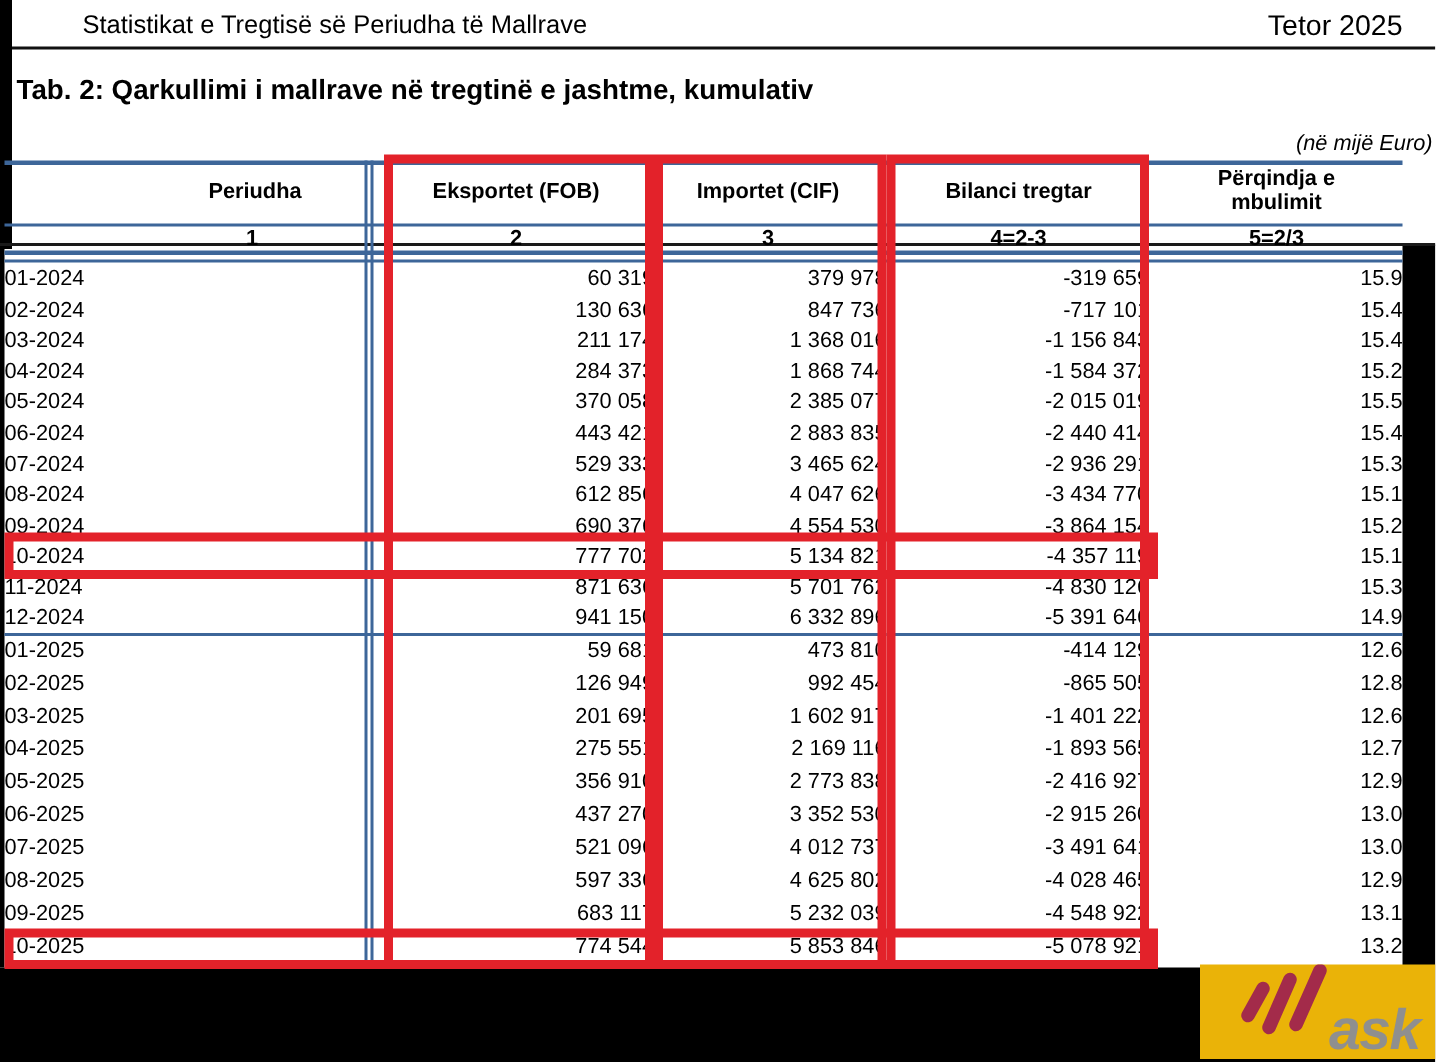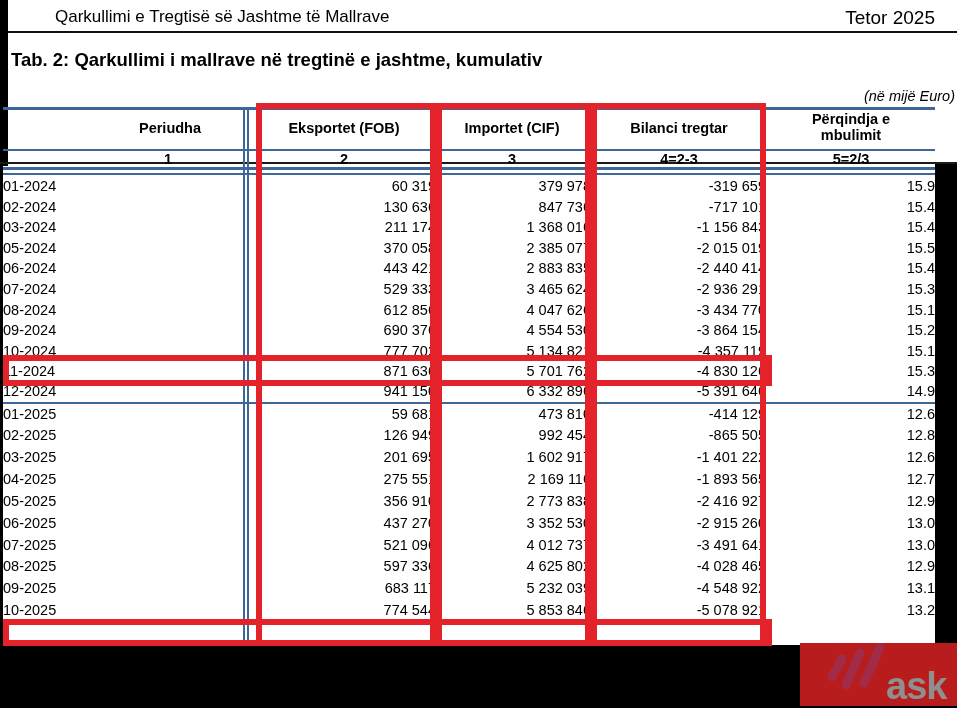--- a/index.html
+++ b/index.html
@@ -52,33 +52,33 @@
   td.c-balance{padding-right:21px;}
   td.c-coverage{padding-right:3px;}
   
   .hl{position:absolute;border:6px solid var(--red);background:transparent;pointer-events:none;z-index:5;}
   .hl-col-exports{left:256px;top:103px;width:180px;height:543px;box-sizing:border-box;}
   .hl-col-imports{left:436px;top:103px;width:155px;height:543px;box-sizing:border-box;}
   .hl-col-balance{left:591px;top:103px;width:175px;height:543px;box-sizing:border-box;}
   .hl-row-a{left:3px;top:355px;width:769px;height:31px;box-sizing:border-box;}
   .hl-row-b{left:3px;top:619px;width:769px;height:27px;box-sizing:border-box;}
   
-  .logo-panel{position:absolute;left:800px;top:643px;width:157px;height:63px;background:#b91c1c;z-index:6;}
+  .logo-panel{position:absolute;left:800px;top:643px;width:157px;height:63px;background:#eab308;z-index:6;font-style:italic;}
 </style>
 </head>
 <body>
 
 <div class="page">
 
   <div class="edge edge-left-top"></div>
   <div class="edge edge-left-thin"></div>
   <div class="edge edge-right"></div>
   <div class="edge edge-bottom"></div>
 
-  <div class="doc-title">Qarkullimi e Tregtisë së Jashtme të Mallrave</div>
+  <div class="doc-title">Statistikat e Tregtisë së Periudha të Mallrave</div>
   <div class="doc-period">Tetor 2025</div>
   <div class="header-rule"></div>
   <div class="tab-title">Tab. 2: Qarkullimi i mallrave në tregtinë e jashtme, kumulativ</div>
   <div class="unit-note">(në mijë Euro)</div>
 
   <div class="bl bl-top"></div>
   <div class="bl bl-mid"></div>
   <div class="stitch"></div>
   <div class="bl bl-a"></div>
   <div class="bl bl-b"></div>
@@ -121,20 +121,27 @@
           <td class="num c-coverage">15.4</td>
         </tr>
         <tr>
           <td class="period">03-2024</td>
           <td class="num c-exports">211 174</td>
           <td class="num c-imports">1 368 016</td>
           <td class="num c-balance">-1 156 843</td>
           <td class="num c-coverage">15.4</td>
         </tr>
         <tr>
+          <td class="period">04-2024</td>
+          <td class="num c-exports">284 373</td>
+          <td class="num c-imports">1 868 744</td>
+          <td class="num c-balance">-1 584 372</td>
+          <td class="num c-coverage">15.2</td>
+        </tr>
+        <tr>
           <td class="period">05-2024</td>
           <td class="num c-exports">370 058</td>
           <td class="num c-imports">2 385 077</td>
           <td class="num c-balance">-2 015 019</td>
           <td class="num c-coverage">15.5</td>
         </tr>
         <tr>
           <td class="period">06-2024</td>
           <td class="num c-exports">443 421</td>
           <td class="num c-imports">2 883 835</td>

